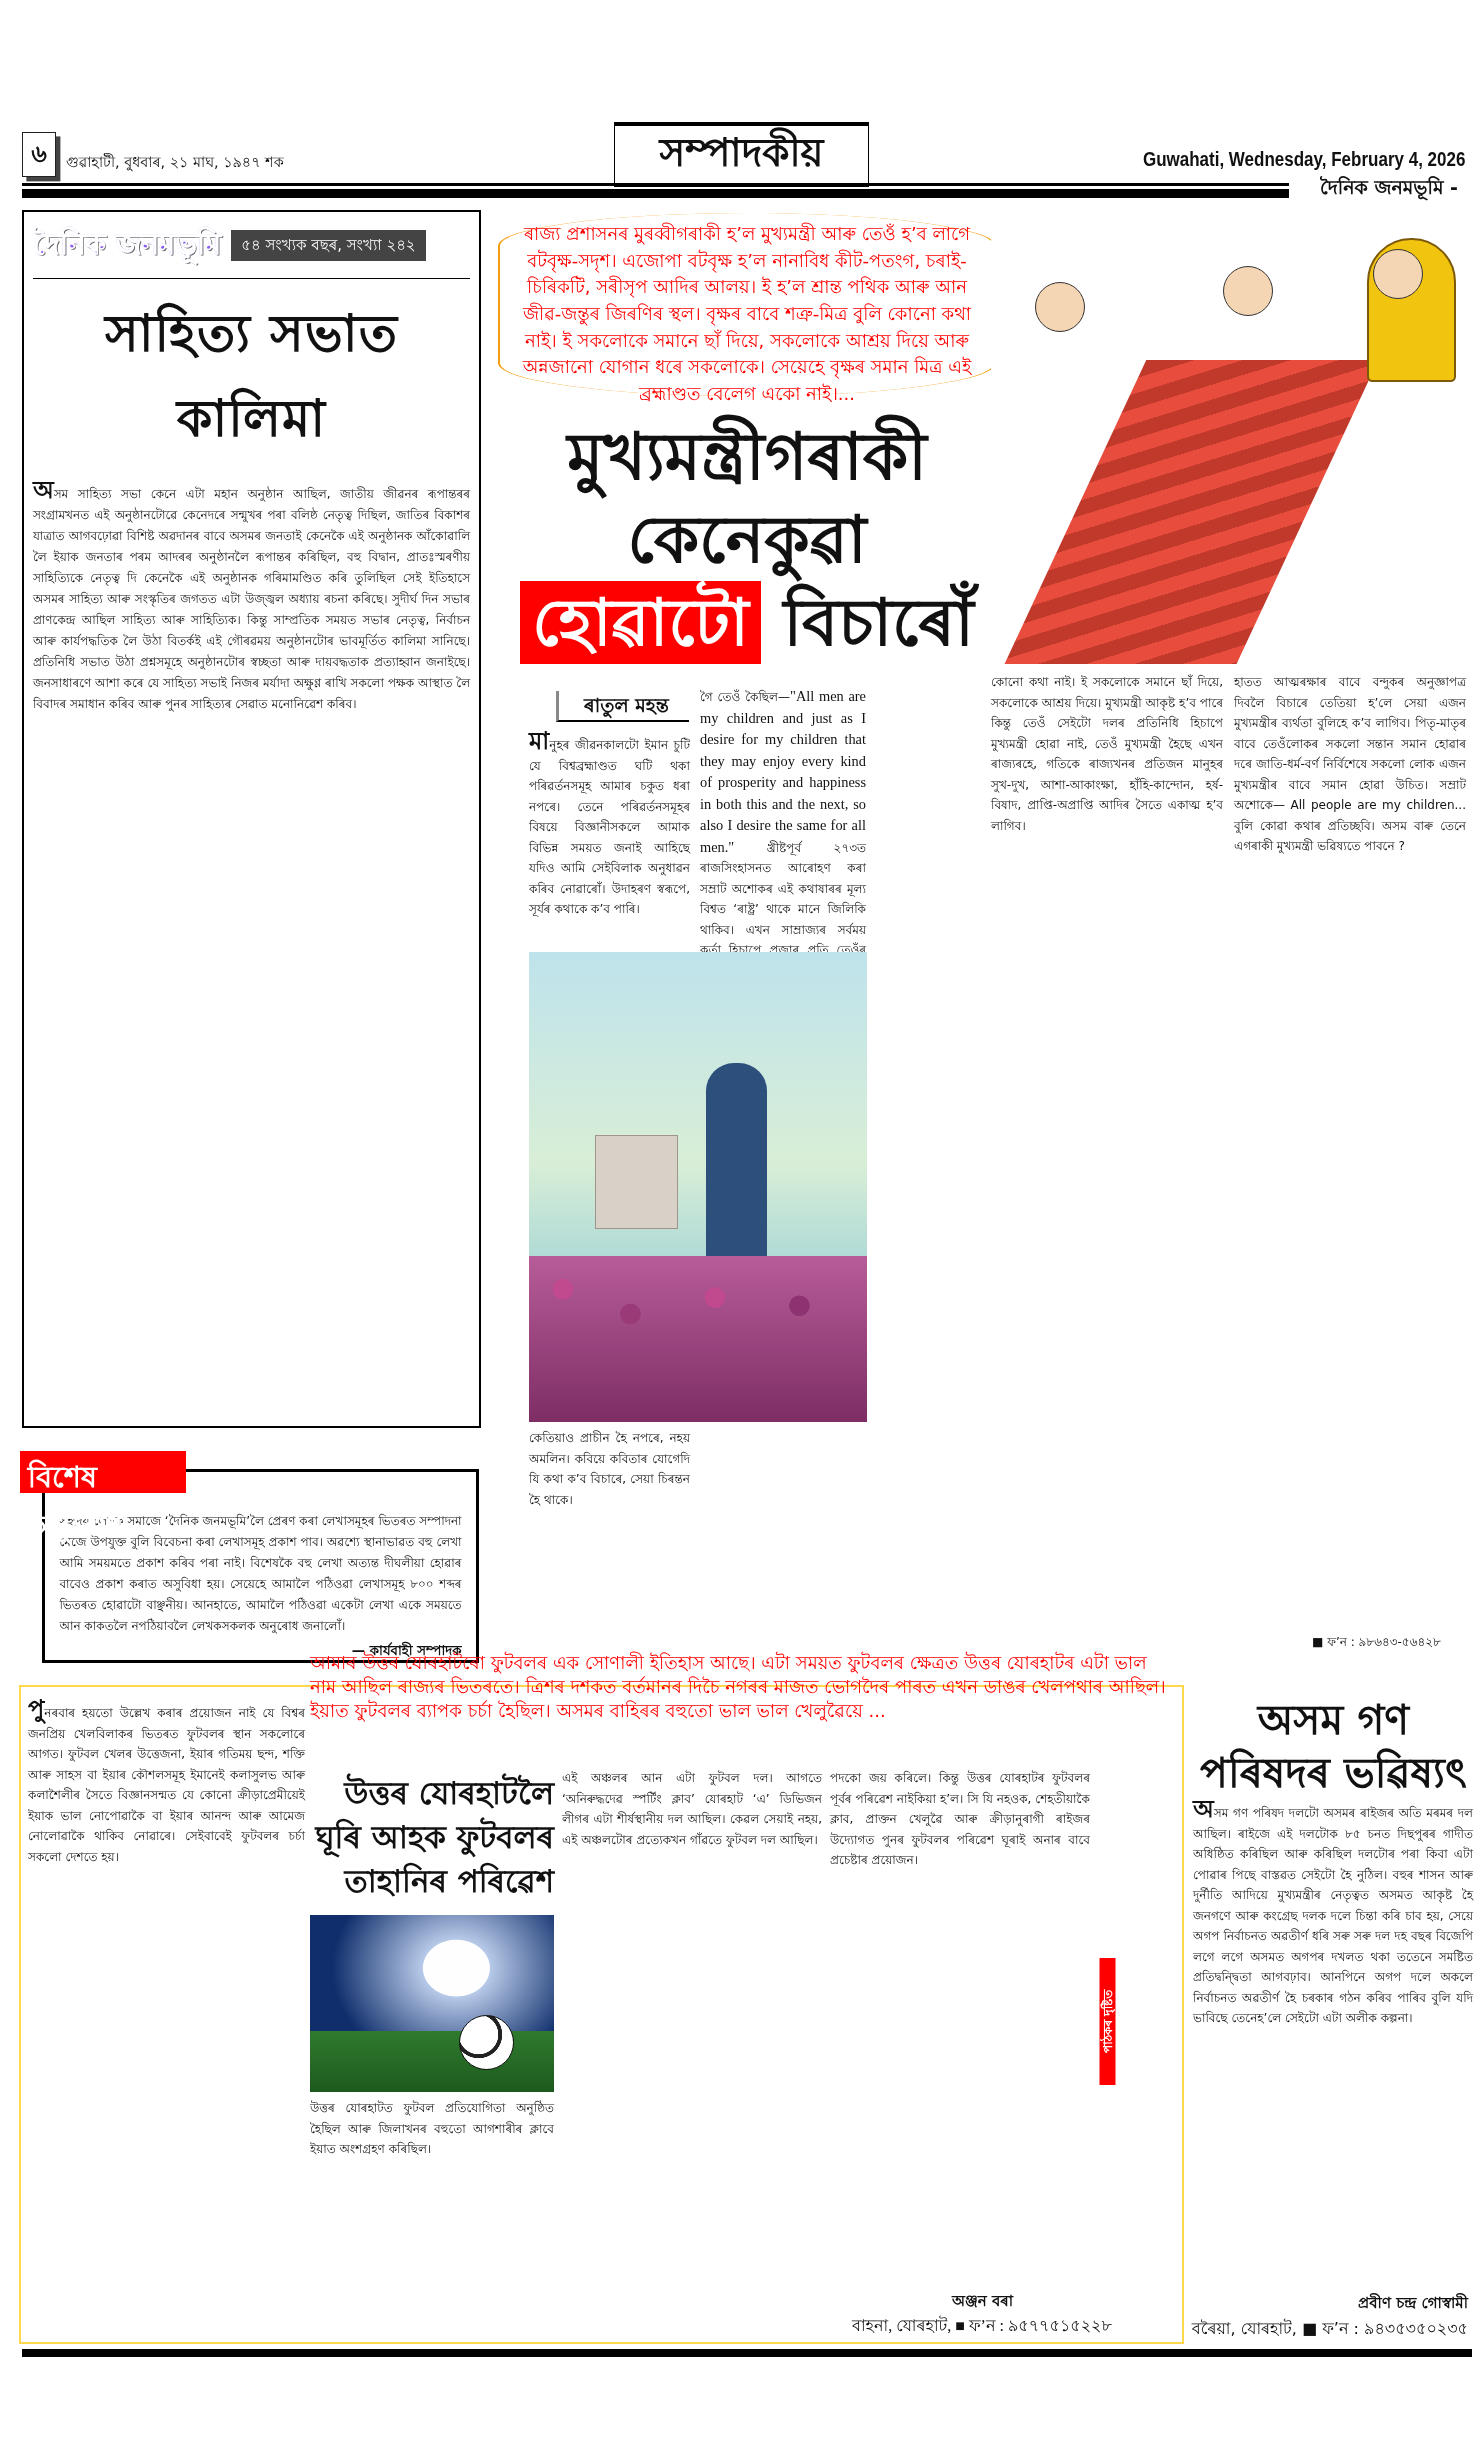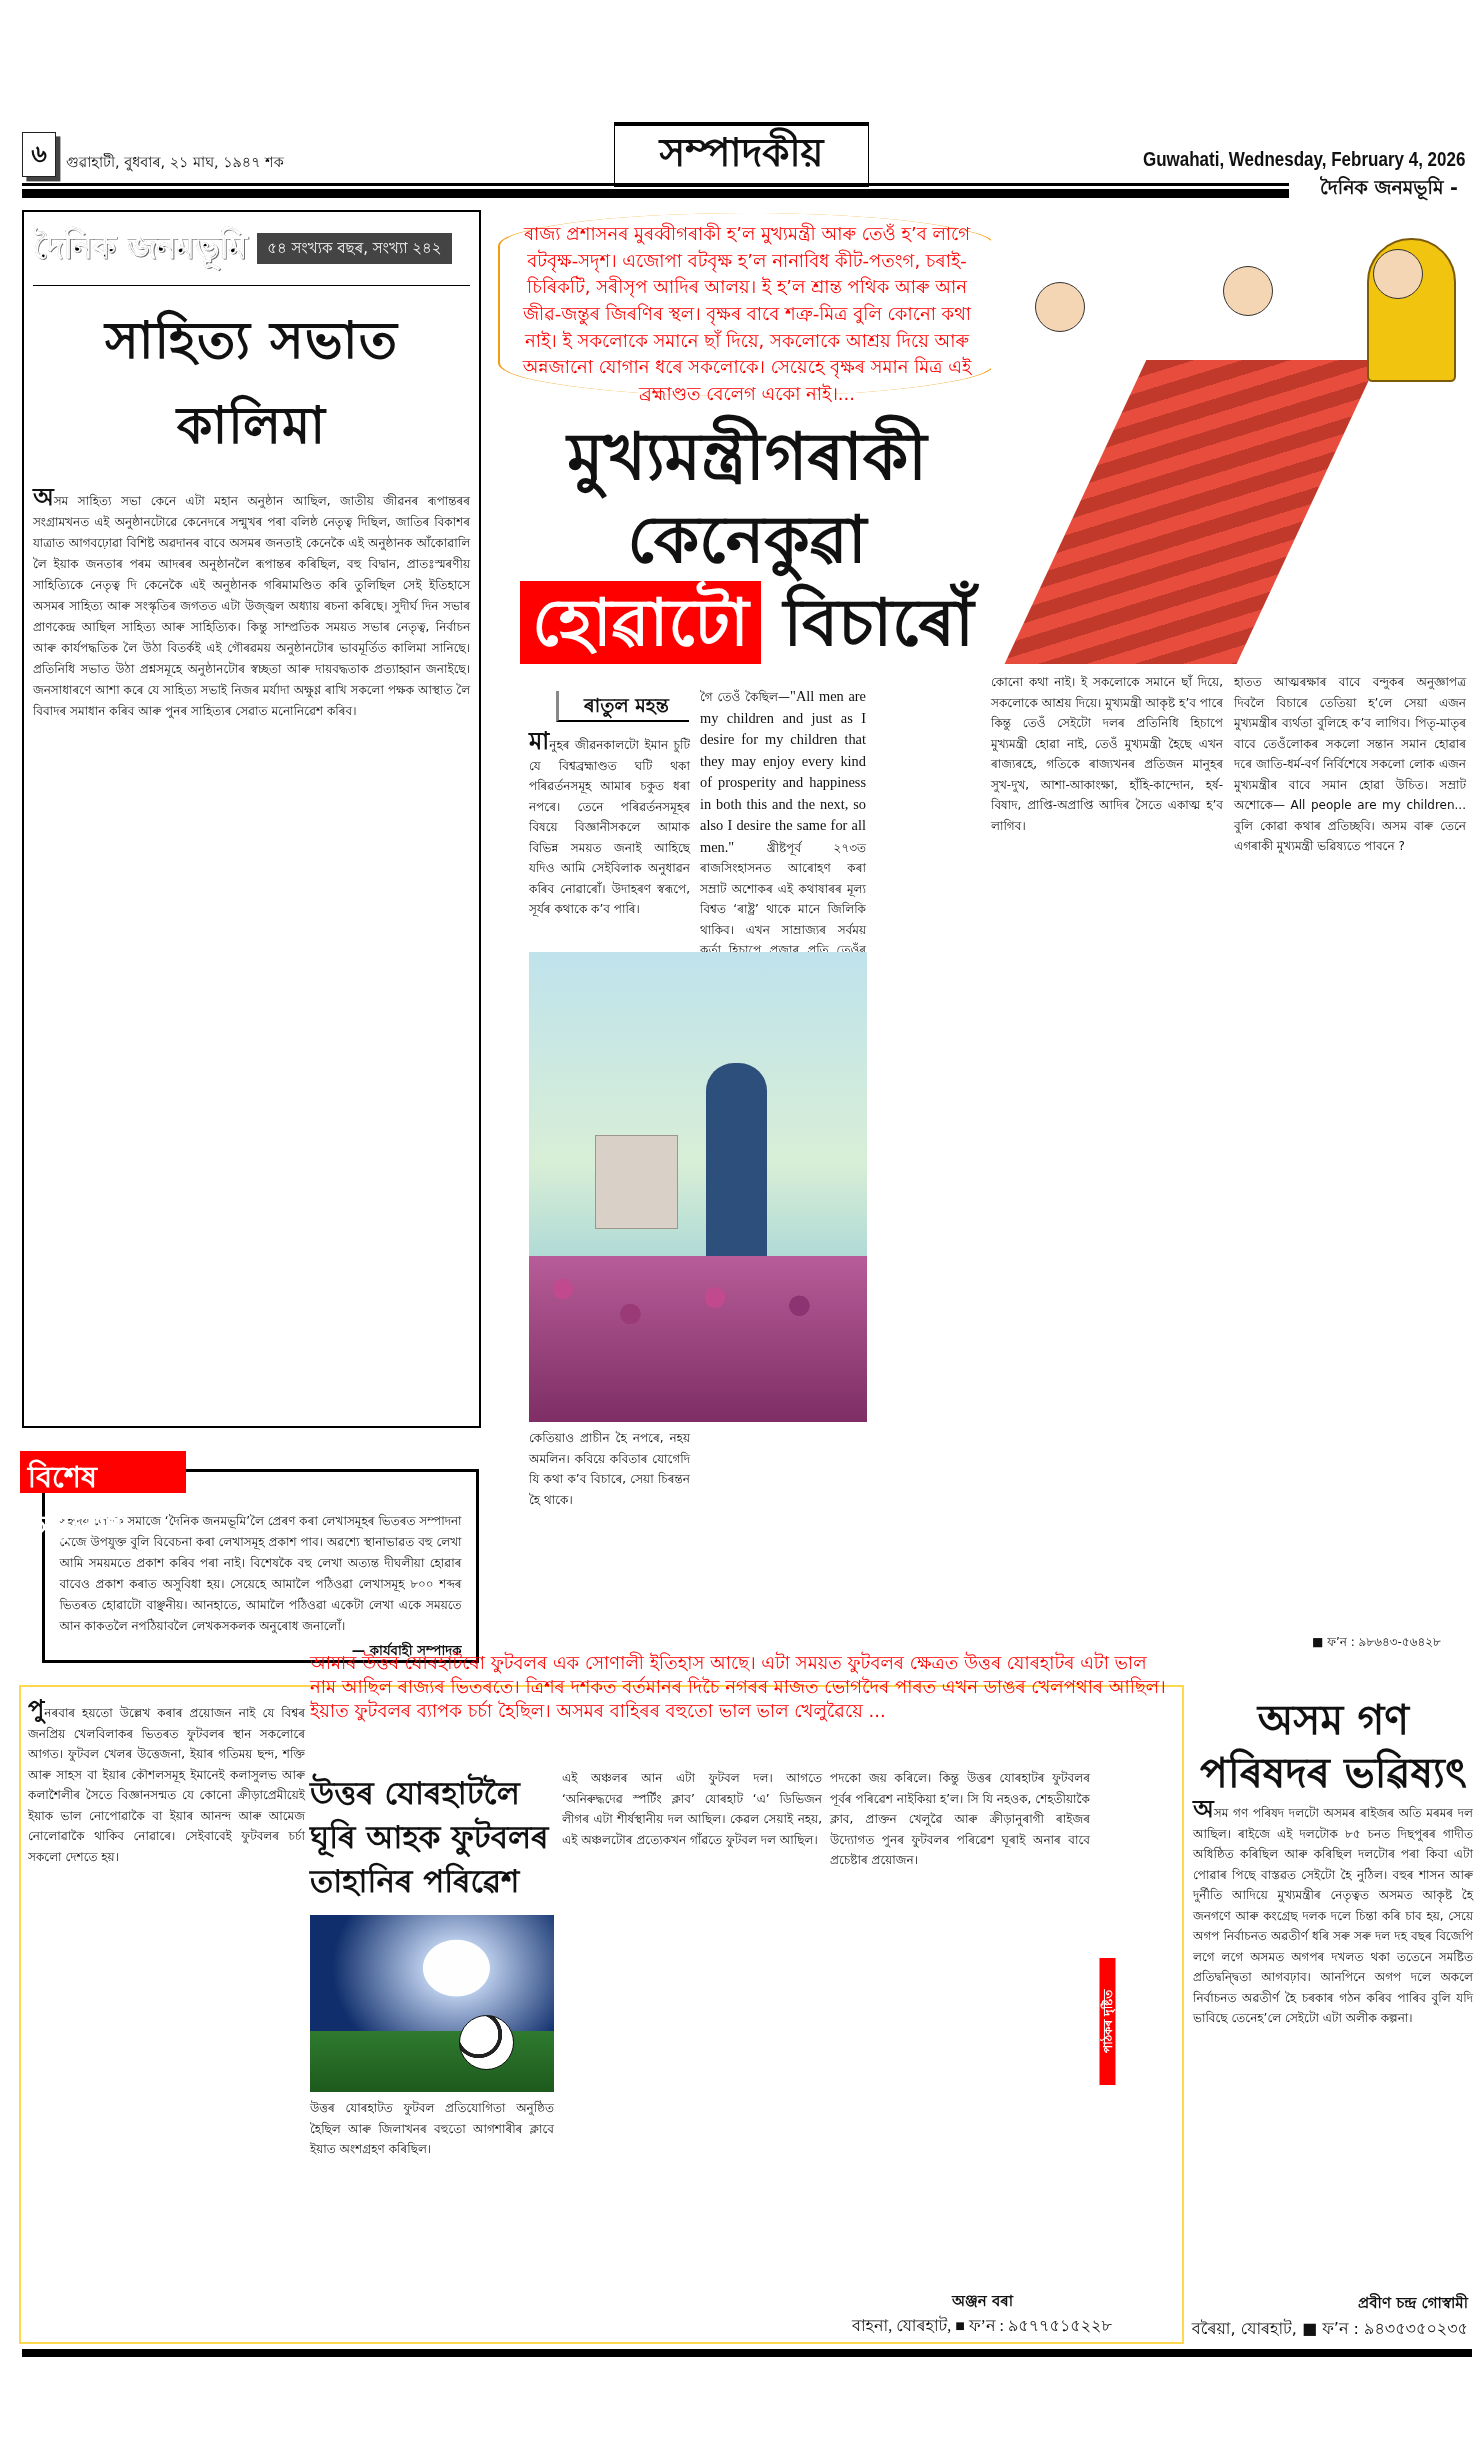--- a/index.html
+++ b/index.html
@@ -12,21 +12,21 @@
   .header-date-as { left: 66px; top: 151px; font-size: 14.4px; }
   .section-title-box { left: 614px; top: 122px; width: 255px; height: 65px; border: 1.7px solid #000; border-top: 4.4px solid #000; border-bottom: 4.4px solid #000; display:flex; align-items:center; justify-content:center; font-family: "DejaVu Serif", serif; font-weight: bold; font-size: 39px; }
   .header-date-en { right: 16.6px; top: 148px; font-family: "Liberation Sans", sans-serif; font-size: 20px; font-weight: bold; transform: scaleX(0.85); transform-origin: right; }
   .rule-thin { left: 22px; top: 183px; width: 1267px; height: 2.8px; background: #000; }
   .rule-thick { left: 22px; top: 189px; width: 1267px; height: 8.9px; background: #000; }
   .masthead-small { right: 24px; top: 173px; font-size: 19px; font-weight: bold; }
 
   
   .editorial-box { left: 22px; top: 210px; width: 459px; height: 1218px; border: 2.8px solid #000; padding: 8.9px; }
   .masthead { display: flex; align-items: center; gap: 10px; border-bottom: 1.7px solid #000; padding-bottom: 7.7px; }
-  .masthead-title { font-family: "DejaVu Serif", serif; font-size: 33px; font-weight: bold; color: #000000; -webkit-text-stroke: 0.6px #fff; text-shadow: 1.1px 1.1px 0 #666; }
+  .masthead-title { font-family: "DejaVu Serif", serif; font-size: 29px; font-weight: bold; color: #8b5cf6; -webkit-text-stroke: 0.6px #fff; text-shadow: 1.1px 1.1px 0 #666; }
   .volume-badge { background: #444; color: #fff; font-size: 15px; padding: 3px 10px; }
   .editorial-title { font-family: "DejaVu Serif", serif; font-size: 51px; font-weight: bold; text-align: center; margin: 16.6px 0 14.4px; letter-spacing: 1.1px; }
   .editorial-body { font-size: 12px; line-height: 21px; text-align: justify; color: #111; }
   .editorial-body .dropcap { font-size: 24px; font-weight: bold; }
 
   .request-label { left: 20px; top: 1451px; width: 166px; height: 42px; background: #f00; color: #fff; font-size: 29px; font-weight: bold; padding: 3.3px 7.7px; z-index: 2; }
   .request-box { left: 42px; top: 1469px; width: 437px; height: 194px; border: 3.3px solid #000; padding: 39px 14.4px 5.5px; font-size: 12px; line-height: 21px; text-align: justify; }
   .request-sign { text-align: right; font-weight: bold; font-size: 13.3px; margin-top: 3.3px; }
 
   
@@ -52,21 +52,21 @@
   .figure { position: absolute; width: 50px; height: 50px; border-radius: 50%; background: #f5d6b4; border: 1.7px solid #333; }
   .col4 { left: 991px; top: 672px; width: 232px; }
   .col5 { left: 1234px; top: 672px; width: 232px; }
   .phone-line { left: 1312px; top: 1633px; font-size: 12px; }
 
   
   .bottom-box { left: 19.4px; top: 1685px; width: 1165px; height: 659px; border: 2.8px solid #ffd84d; }
   .bl-col { left: 28px; top: 1699px; width: 277px; }
   .bl-col .dropcap { font-size: 24px; font-weight: bold; }
   .football-kicker { left: 310px; top: 1651px; width: 863px; color: #f00; font-size: 18px; line-height: 24px; }
-  .football-title { left: 310px; top: 1771px; width: 244px; font-family: "DejaVu Serif", serif; font-weight: bold; font-size: 31px; line-height: 44px; text-align: left; }
+  .football-title { left: 310px; top: 1771px; width: 244px; font-family: "DejaVu Serif", serif; font-weight: bold; font-size: 31px; line-height: 44px; text-align: right; }
   .football-photo { left: 310px; top: 1915px; width: 244px; height: 177px; background: radial-gradient(ellipse at 60% 30%, #fefefe 0 33px, #b7c9e8 34px, #0f2e6b 60%); overflow: hidden; }
   .ball { position: absolute; left: 149px; top: 100px; width: 55px; height: 55px; border-radius: 50%; background: radial-gradient(circle at 35% 35%, #fff 0 40%, #222 41% 48%, #fff 49%); border: 1.7px solid #111; }
   .pitch { position: absolute; left: 0; bottom: 0; width: 100%; height: 61px; background: linear-gradient(180deg, #2f7a2f, #1d5a1d); }
   .bc1 { left: 310px; top: 2098px; width: 244px; }
   .bc2 { left: 562px; top: 1768px; width: 260px; }
   .bc3 { left: 830px; top: 1768px; width: 260px; }
   .author-name { font-size: 15px; font-weight: bold; }
   .football-author { left: 952px; top: 2289px; }
   .football-address { left: 852px; top: 2313px; font-size: 16px; font-family: Liberation Serif, serif; }
 

